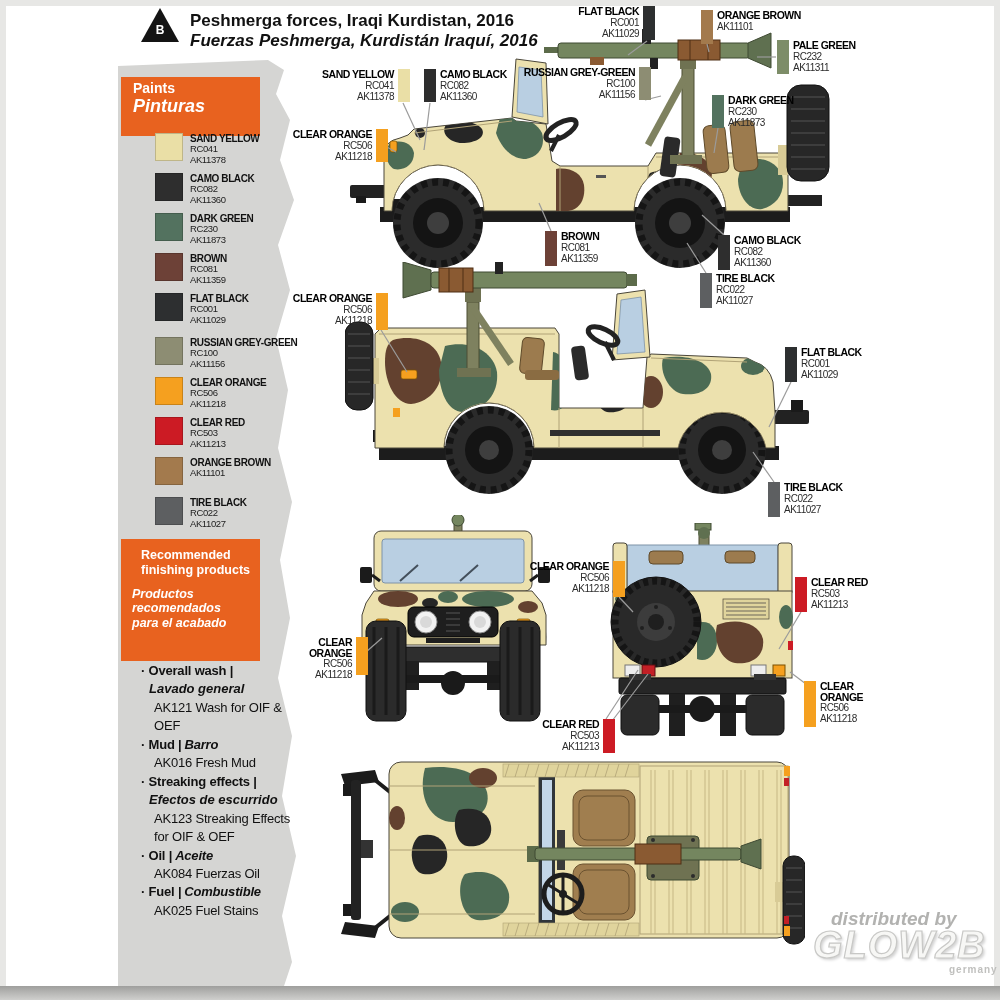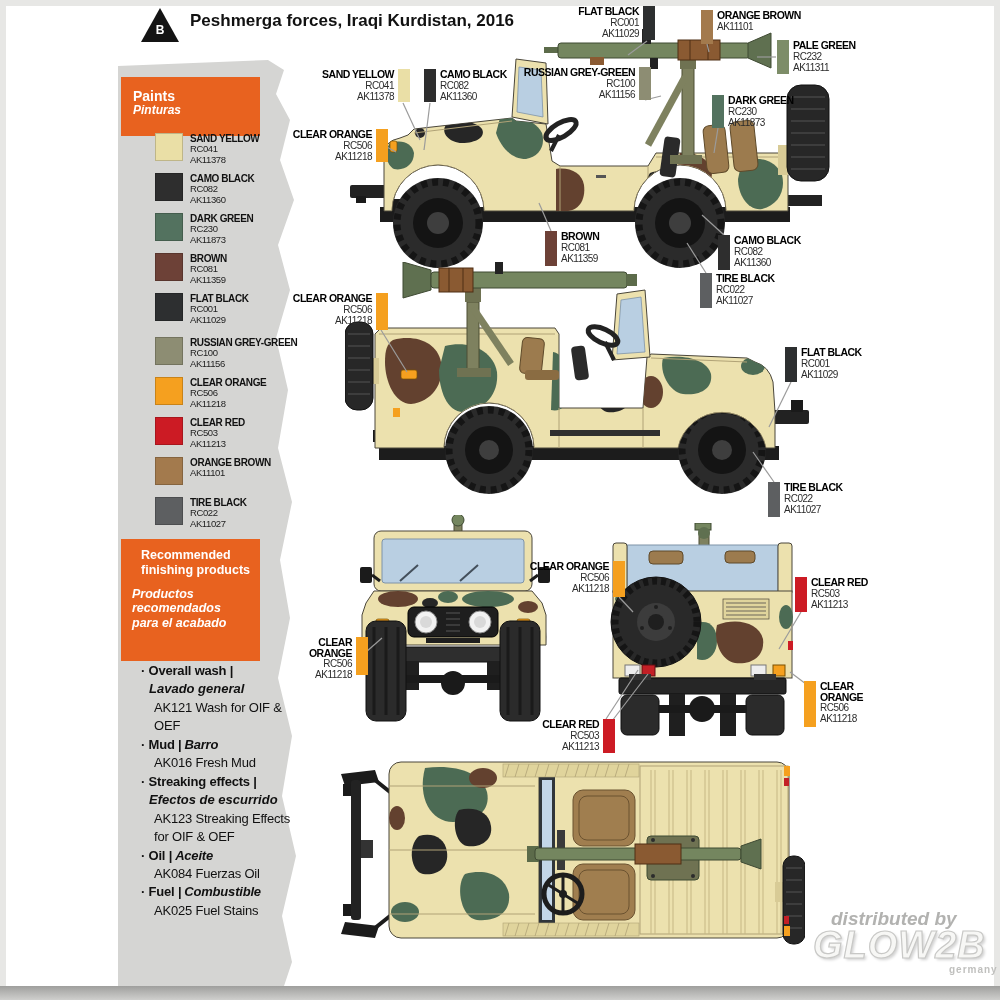--- a/index.html
+++ b/index.html
@@ -17,23 +17,23 @@
         160px 618px,174px 676px,164px 736px,178px 796px,164px 856px,174px 902px,166px 926px,0px 926px);}
   
   .marker{position:absolute;left:141px;top:8px;width:38px;height:34px;z-index:4;}
   .marker .tri{width:0;height:0;border-left:19px solid transparent;border-right:19px solid transparent;border-bottom:34px solid #141414;}
   .marker .let{position:absolute;left:0;top:15px;width:38px;text-align:center;color:#fff;font-weight:bold;font-size:12px;}
   .title{position:absolute;left:190px;top:11px;z-index:4;line-height:1.18;}
   .title .t1{font-size:17px;font-weight:bold;}
   .title .t2{font-size:17px;font-weight:bold;font-style:italic;}
   
   .obox{position:absolute;background:#e8621f;color:#fff;z-index:3;}
-  .paintsbox{left:121px;top:77px;width:139px;height:59px;padding:11px 0 0 12px;box-sizing:border-box;}
+  .paintsbox{left:121px;top:77px;width:139px;height:59px;padding:3px 0 0 12px;box-sizing:border-box;}
   .paintsbox .p1{font-size:14px;font-weight:bold;line-height:1.15;}
-  .paintsbox .p2{font-size:12px;font-weight:bold;font-style:italic;line-height:1.15;}
+  .paintsbox .p2{font-size:18px;font-weight:bold;font-style:italic;line-height:1.15;}
   .recbox{left:121px;top:539px;width:139px;height:122px;padding:9px 0 0 11px;box-sizing:border-box;}
   .recbox .p1{font-size:12.5px;font-weight:bold;line-height:1.18;width:112px;margin-left:9px;}
   .recbox .p2{font-size:12.5px;font-weight:bold;font-style:italic;line-height:1.18;width:118px;margin-top:9px;}
   
   .paint{position:absolute;left:155px;display:flex;gap:7px;z-index:3;}
   .paint .sw{width:28px;height:28px;flex:none;border:1px solid rgba(0,0,0,0.18);box-sizing:border-box;}
   .paint .nm{font-size:10px;font-weight:bold;letter-spacing:-0.4px;line-height:1.12;white-space:nowrap;}
   .paint .cd{font-size:9.5px;letter-spacing:-0.4px;line-height:1.12;color:#222;}
   
   .finlist{position:absolute;left:141px;top:662px;width:168px;z-index:3;font-size:13px;line-height:1.42;color:#111;}
@@ -64,20 +64,21 @@
 
 <div class="page">
   <div class="torn"></div>
 
   <div class="marker">
     <div class="tri"></div>
     <div class="let">B</div>
   </div>
   <div class="title">
     <div class="t1">Peshmerga forces, Iraqi Kurdistan, 2016</div>
+    <div class="t2">Fuerzas Peshmerga, Kurdistán Iraquí, 2016</div>
   </div>
 
   <div class="obox paintsbox">
     <div class="p1">Paints</div>
     <div class="p2">Pinturas</div>
   </div>
 
   <div class="paint" style="top:133px">
     <div class="sw" style="background: rgb(234, 223, 166);"></div>
     <div>

